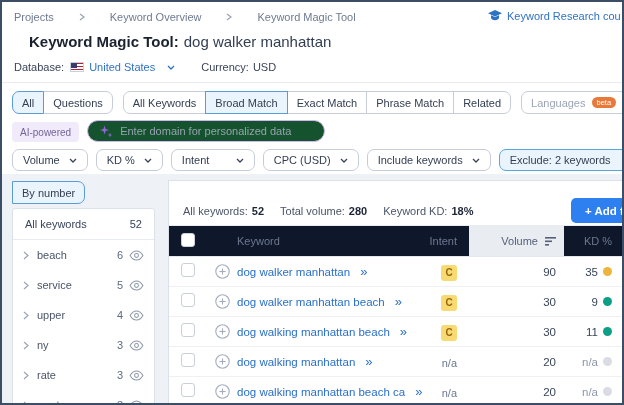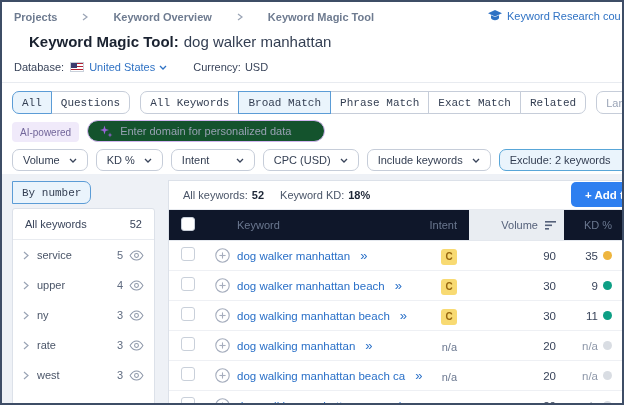--- a/index.html
+++ b/index.html
@@ -2,41 +2,41 @@
 <html><head>
 <meta charset="utf-8">
 <style>
   html,body{margin:0;padding:0;background:#fff;}
   .frame{
     position:relative;width:624px;height:405px;box-sizing:border-box;
     border:2px solid #3e4d66;background:#fff;overflow:hidden;
     font-family:"Liberation Sans",sans-serif;color:#39445a;
   }
   
-  .breadcrumb{position:absolute;top:9px;left:12px;display:flex;align-items:center;gap:25px;font-size:11px;color:#6e7b90;font-weight:bold;}
+  .breadcrumb{position:absolute;top:9px;left:12px;display:flex;align-items:center;gap:25px;font-size:11px;color:#6e7b90;}
   .crumb{white-space:nowrap;}
   .crumb-sep svg{display:block;}
   .top-link{position:absolute;top:8px;left:486px;display:flex;align-items:center;gap:5px;font-size:11px;color:#2f72c4;white-space:nowrap;cursor:pointer;}
   
   .title-row{position:absolute;top:31px;left:12px;font-size:15px;white-space:nowrap;margin-left:15px;}
   .title-bold{font-weight:700;color:#1a2230;}
   .title-query{color:#333e52;margin-left:5px;}
   
   .meta-row{position:absolute;top:59px;left:12px;display:flex;align-items:center;font-size:11px;color:#39445a;}
   .flag{width:14px;height:10px;margin:0 5px 0 6px;position:relative;background:repeating-linear-gradient(#b22234 0 1.5px,#fff 1.5px 3px);border:0.5px solid #c9d0da;box-sizing:border-box;}
   .flag:before{content:"";position:absolute;left:0;top:0;width:6px;height:5px;background:#3c3b6e;}
-  .db-link{color:#2f72c4;display:flex;align-items:center;gap:4px;cursor:pointer;}
+  .db-link{color:#2f72c4;display:flex;align-items:center;gap:12px;cursor:pointer;}
   .meta-gap{width:26px;}
   .meta-val{margin-left:4px;}
   .divider{position:absolute;top:80px;left:0;right:0;height:1px;background:#e8ebf0;}
   
   .tabs-row{position:absolute;top:89px;left:10px;display:flex;gap:10px;}
   .seg{display:flex;}
   .tab{height:23px;box-sizing:border-box;border:1px solid #c6cdd9;background:#fff;color:#333e52;
-       font-size:11px;display:flex;align-items:center;padding:0 9px;margin-left:-1px;cursor:pointer;white-space:nowrap;font-family:Liberation Mono, monospace;}
+       font-size:11px;display:flex;align-items:center;padding:0 9px;margin-left:-1px;cursor:pointer;white-space:nowrap;}
   .seg .tab:first-child{border-radius:7px 0 0 7px;margin-left:0;}
   .seg .tab:last-child{border-radius:0 7px 7px 0;}
   .tab.selected{background:#eaf4fc;border-color:#5b9cd6;z-index:1;}
   .lang-btn{height:23px;box-sizing:border-box;border:1px solid #c6cdd9;border-radius:7px;background:#fff;
        display:flex;align-items:center;gap:6px;padding:0 9px;font-size:11px;color:#9aa4b6;cursor:pointer;}
   .beta{background:#e8793a;color:#fff;font-size:7.5px;font-weight:400;border-radius:7px;padding:2px 5px;line-height:1;}
   
   .ai-row{position:absolute;top:118px;left:10px;display:flex;align-items:flex-end;gap:8px;}
   .ai-badge{height:20px;display:flex;align-items:center;padding:0 8px;background:#f0eafa;color:#72669a;font-size:10px;border-radius:4px;}
   .ai-input{height:22px;box-sizing:border-box;border:1px solid #d2b6f0;border-radius:12px;background:#14532d;
@@ -52,21 +52,21 @@
   
   .content{position:absolute;top:172px;left:0;right:0;bottom:0;background:#eef1f6;}
   .side-toggle{position:absolute;top:7px;left:10px;display:flex;}
   .side-card{position:absolute;top:34px;left:10px;width:143px;bottom:-12px;background:#fff;border:1px solid #dce1e9;border-radius:3px;box-sizing:border-box;}
   .side-head{height:30px;display:flex;align-items:center;justify-content:space-between;padding:0 12px;font-size:11px;color:#39445a;border-bottom:1px solid #e8ebf0;}
   .group-row{height:30px;display:flex;align-items:center;padding:0 10px;font-size:11px;color:#4a5568;cursor:pointer;}
   .group-row .glabel{margin-left:8px;flex:1;}
   .group-row .gcount{color:#5f6b80;margin-right:6px;}
   
   .main-card{position:absolute;top:6px;left:166px;right:0;bottom:-12px;background:#fff;border:1px solid #dce1e9;border-right:none;box-sizing:border-box;}
-  .stats-bar{height:28px;display:flex;align-items:center;gap:16px;padding:0 14px;border-bottom:1px solid #e8ebf0;font-size:11px;position:relative;}
+  .stats-bar{height:28px;display:flex;align-items:center;gap:16px;padding:0 14px;border-bottom:1px solid #e8ebf0;font-size:11px;position:relative;margin-top:16px;}
   .stat{color:#4a5568;}
   .stat b{color:#1d2636;margin-left:4px;font-weight:700;}
   .add-btn{position:absolute;left:402px;top:1px;height:25px;display:flex;align-items:center;gap:6px;
        background:#2e7ff0;color:#fff;font-size:11.5px;font-weight:700;border-radius:5px;padding:0 14px;white-space:nowrap;cursor:pointer;}
   .thead,.trow{display:grid;grid-template-columns:34px 22px 1fr 76px 95px 58px;align-items:center;padding-left:12px;}
   .thead{height:30px;background:#0f172a;border-bottom:1px solid #e4e8ee;font-size:11px;color:#6b7890;}
   .col-intent{text-align:right;padding-right:12px;}
   .col-volume{height:100%;display:flex;align-items:center;justify-content:flex-end;gap:7px;padding-right:8px;box-sizing:border-box;}
   .thead .col-volume{background:#e9edf2;color:#55617a;}
   .col-kd{display:flex;justify-content:flex-end;align-items:center;gap:5px;padding-right:10px;}
@@ -136,22 +136,22 @@
   <div class="divider"></div>
 
   <div class="tabs-row">
     <div class="seg">
       <div class="tab selected">All</div>
       <div class="tab">Questions</div>
     </div>
     <div class="seg">
       <div class="tab">All Keywords</div>
       <div class="tab selected">Broad Match</div>
+      <div class="tab">Exact Match</div>
       <div class="tab">Phrase Match</div>
-      <div class="tab">Exact Match</div>
       <div class="tab">Related</div>
     </div>
     <div class="lang-btn">
       <span>Languages</span>
       <span class="beta">beta</span>
       <svg width="8" height="5" viewBox="0 0 8 5">
           <polyline points="1,1 4,4 7,1" fill="none" stroke="#39445a" stroke-width="1.3"></polyline>
         </svg>
     </div>
   </div>
@@ -216,20 +216,31 @@
     <div class="side-card">
       <div class="side-head">
         <span>All keywords</span>
         <span>52</span>
       </div>
 
       <div class="group-row">
         <svg width="6" height="9" viewBox="0 0 6 9">
             <polyline points="1,1 5,4.5 1,8" fill="none" stroke="#9aa4b5" stroke-width="1.2"></polyline>
           </svg>
+        <span class="glabel">beach</span>
+        <span class="gcount">6</span>
+        <svg width="15" height="11" viewBox="0 0 16 12">
+            <path d="M1 6 C3 2.5 5.5 1 8 1 C10.5 1 13 2.5 15 6 C13 9.5 10.5 11 8 11 C5.5 11 3 9.5 1 6 Z" fill="none" stroke="#8d97a9" stroke-width="1.1"></path>
+            <circle cx="8" cy="6" r="2.1" fill="none" stroke="#8d97a9" stroke-width="1.1"></circle>
+          </svg>
+      </div>
+      <div class="group-row">
+        <svg width="6" height="9" viewBox="0 0 6 9">
+            <polyline points="1,1 5,4.5 1,8" fill="none" stroke="#9aa4b5" stroke-width="1.2"></polyline>
+          </svg>
         <span class="glabel">service</span>
         <span class="gcount">5</span>
         <svg width="15" height="11" viewBox="0 0 16 12">
             <path d="M1 6 C3 2.5 5.5 1 8 1 C10.5 1 13 2.5 15 6 C13 9.5 10.5 11 8 11 C5.5 11 3 9.5 1 6 Z" fill="none" stroke="#8d97a9" stroke-width="1.1"></path>
             <circle cx="8" cy="6" r="2.1" fill="none" stroke="#8d97a9" stroke-width="1.1"></circle>
           </svg>
       </div>
       <div class="group-row">
         <svg width="6" height="9" viewBox="0 0 6 9">
             <polyline points="1,1 5,4.5 1,8" fill="none" stroke="#9aa4b5" stroke-width="1.2"></polyline>
@@ -272,20 +283,21 @@
         <svg width="15" height="11" viewBox="0 0 16 12">
             <path d="M1 6 C3 2.5 5.5 1 8 1 C10.5 1 13 2.5 15 6 C13 9.5 10.5 11 8 11 C5.5 11 3 9.5 1 6 Z" fill="none" stroke="#8d97a9" stroke-width="1.1"></path>
             <circle cx="8" cy="6" r="2.1" fill="none" stroke="#8d97a9" stroke-width="1.1"></circle>
           </svg>
       </div>
     </div>
 
     <div class="main-card">
       <div class="stats-bar">
         <span class="stat"><span>All keywords:</span><b>52</b></span>
+        <span class="stat"><span>Total volume:</span><b>280</b></span>
         <span class="stat"><span>Keyword KD:</span><b>18%</b></span>
         <span class="add-btn">+ Add to k</span>
       </div>
 
       <div class="thead">
         <span><input type="checkbox" class="cb" style=""></span>
         <span></span>
         <span>Keyword</span>
         <span class="col-intent">Intent</span>
         <span class="col-volume">

